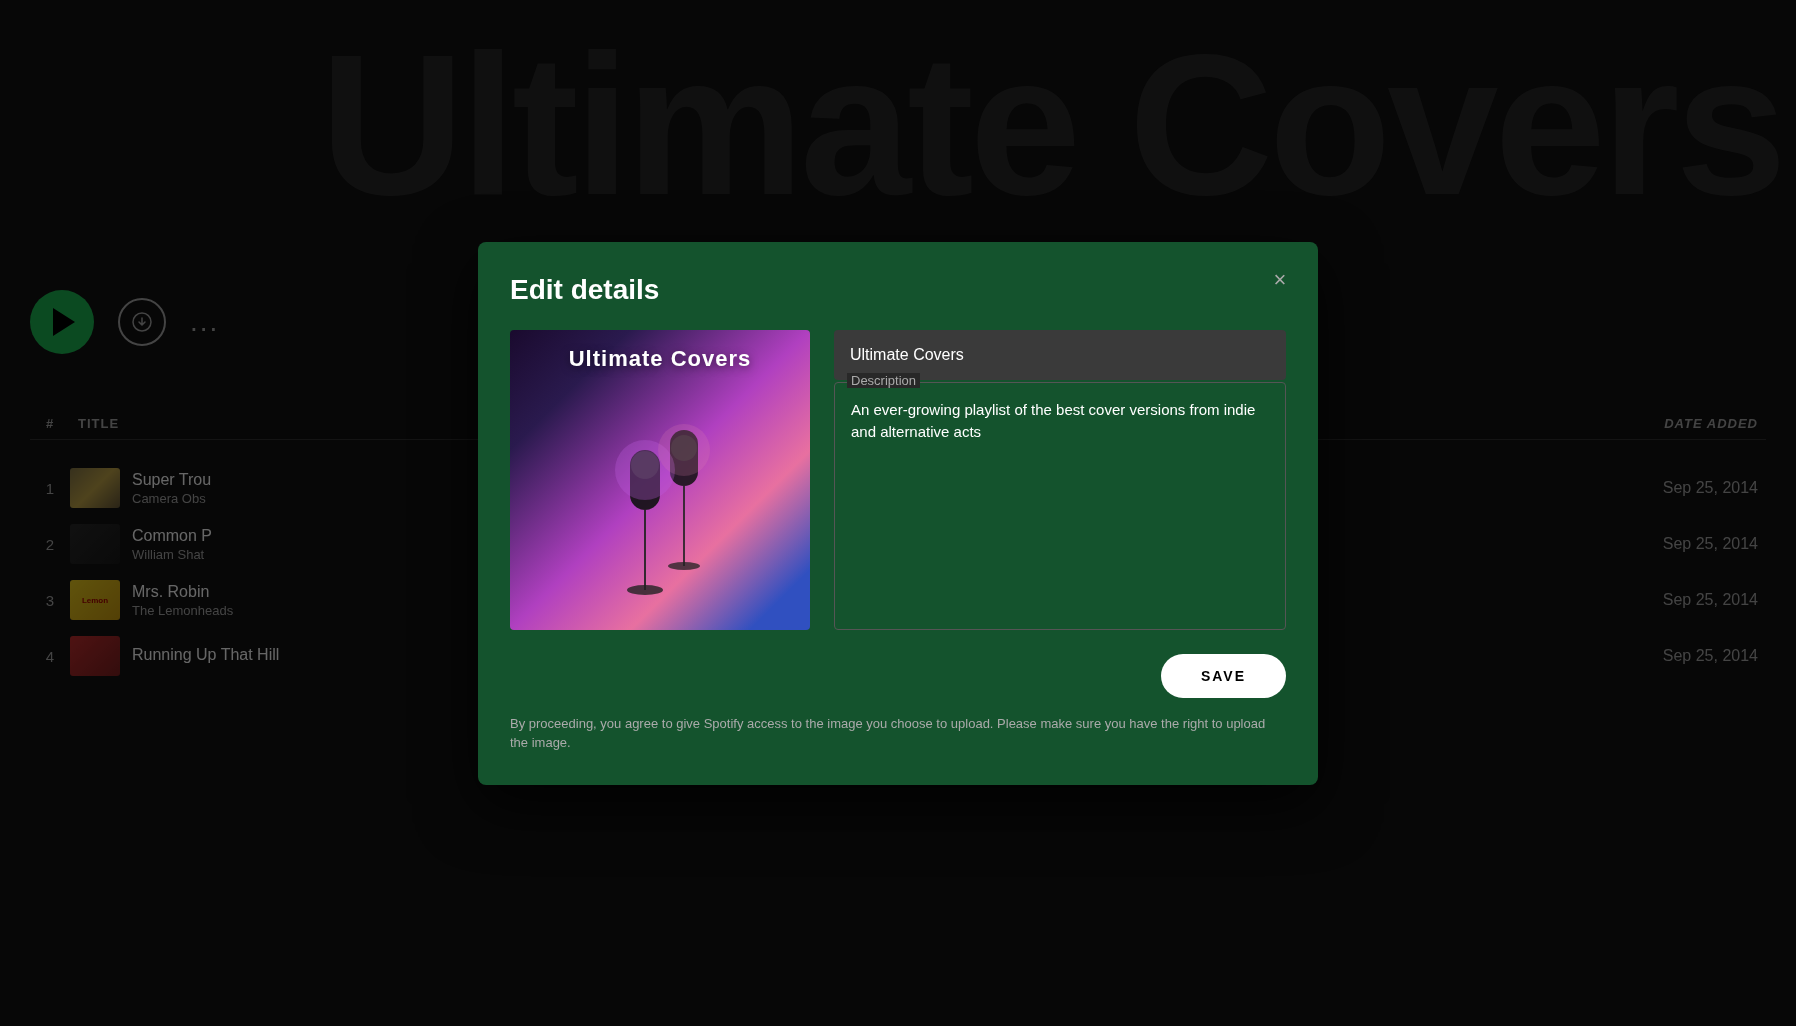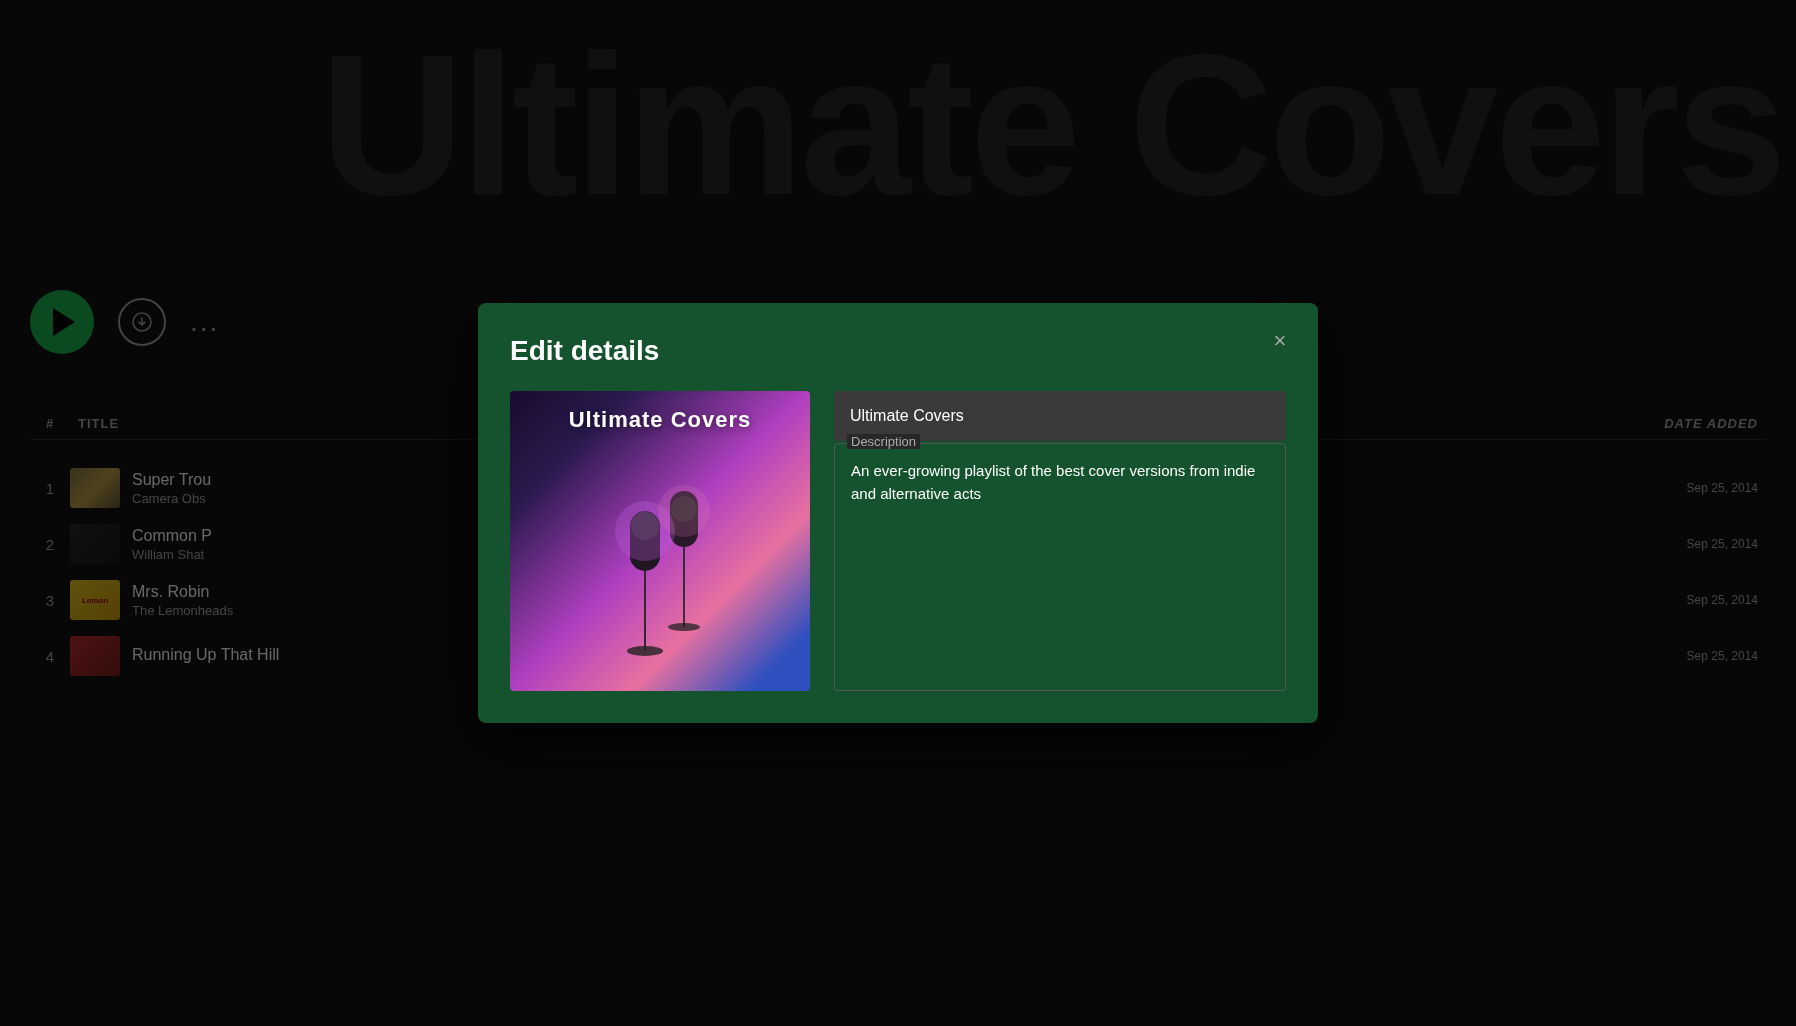--- a/index.html
+++ b/index.html
@@ -146,21 +146,21 @@
 
     
     .thumb-1 { background: linear-gradient(135deg, #8a7a4a, #c4a84a, #6a5a3a); }
     .thumb-2 { background: linear-gradient(135deg, #2a2a2a, #1a1a1a); }
 
     .track-info { flex: 1; }
     .track-title { font-size: 16px; color: #fff; font-weight: 400; }
     .track-artist { font-size: 13px; color: #aaa; margin-top: 2px; }
 
     .track-album { flex: 1; color: #aaa; font-size: 13px; }
-    .track-date { width: 200px; text-align: right; color: #aaa; font-size: 12px; padding-right: 8px; }
+    .track-date { width: 200px; text-align: right; color: #aaa; font-size: 16px; padding-right: 8px; }
 
     
     .modal-overlay {
       position: absolute;
       inset: 0;
       background: rgba(0,0,0,0.6);
       display: flex;
       align-items: center;
       justify-content: center;
       z-index: 100;
@@ -449,15 +449,19 @@
       <div class="modal-fields">
         <input class="name-input" type="text" placeholder="Add a name" value="Ultimate Covers" style="">
 
         <div class="desc-container">
           <span class="desc-label">Description</span>
           <textarea class="desc-textarea" style="">An ever-growing playlist of the best cover versions from indie and alternative acts</textarea>
         </div>
       </div>
     </div>
 
+    <div class="modal-footer">
+      <button class="save-btn">SAVE</button>
+      <div class="disclaimer-text">By proceeding, you agree to give Spotify access to the image you choose to upload. Please make sure you have the right to upload the image.</div>
+    </div>
 
   </div>
 </div>
 
 </body></html>

